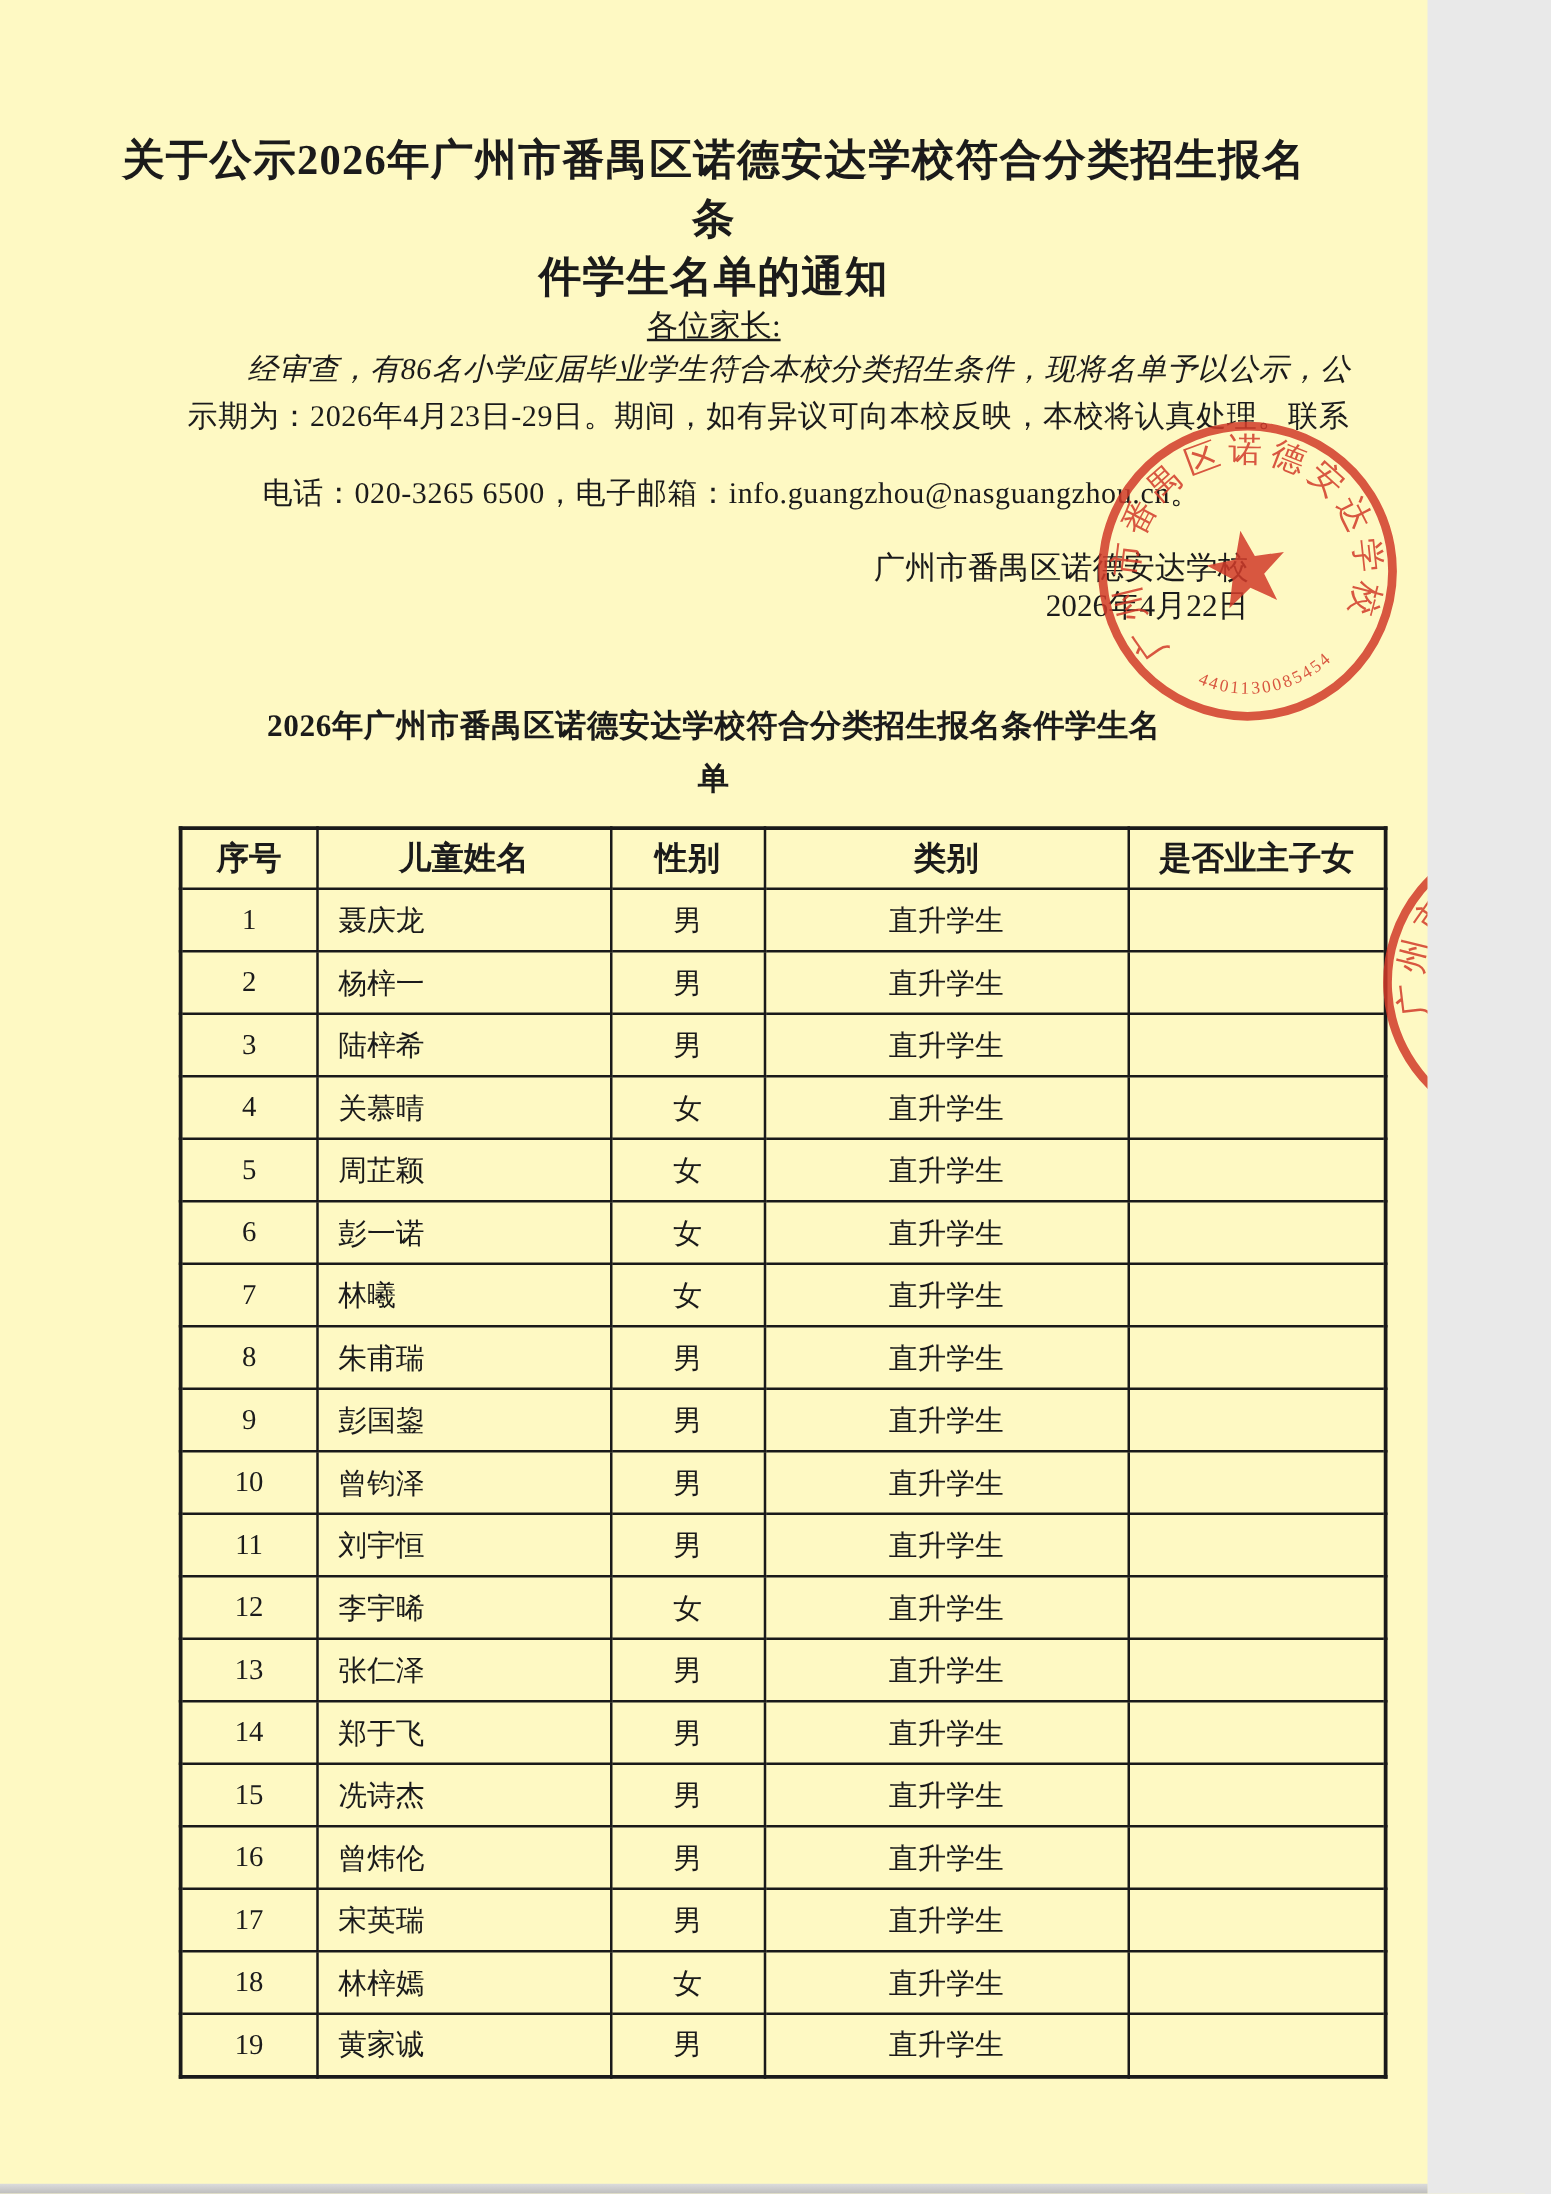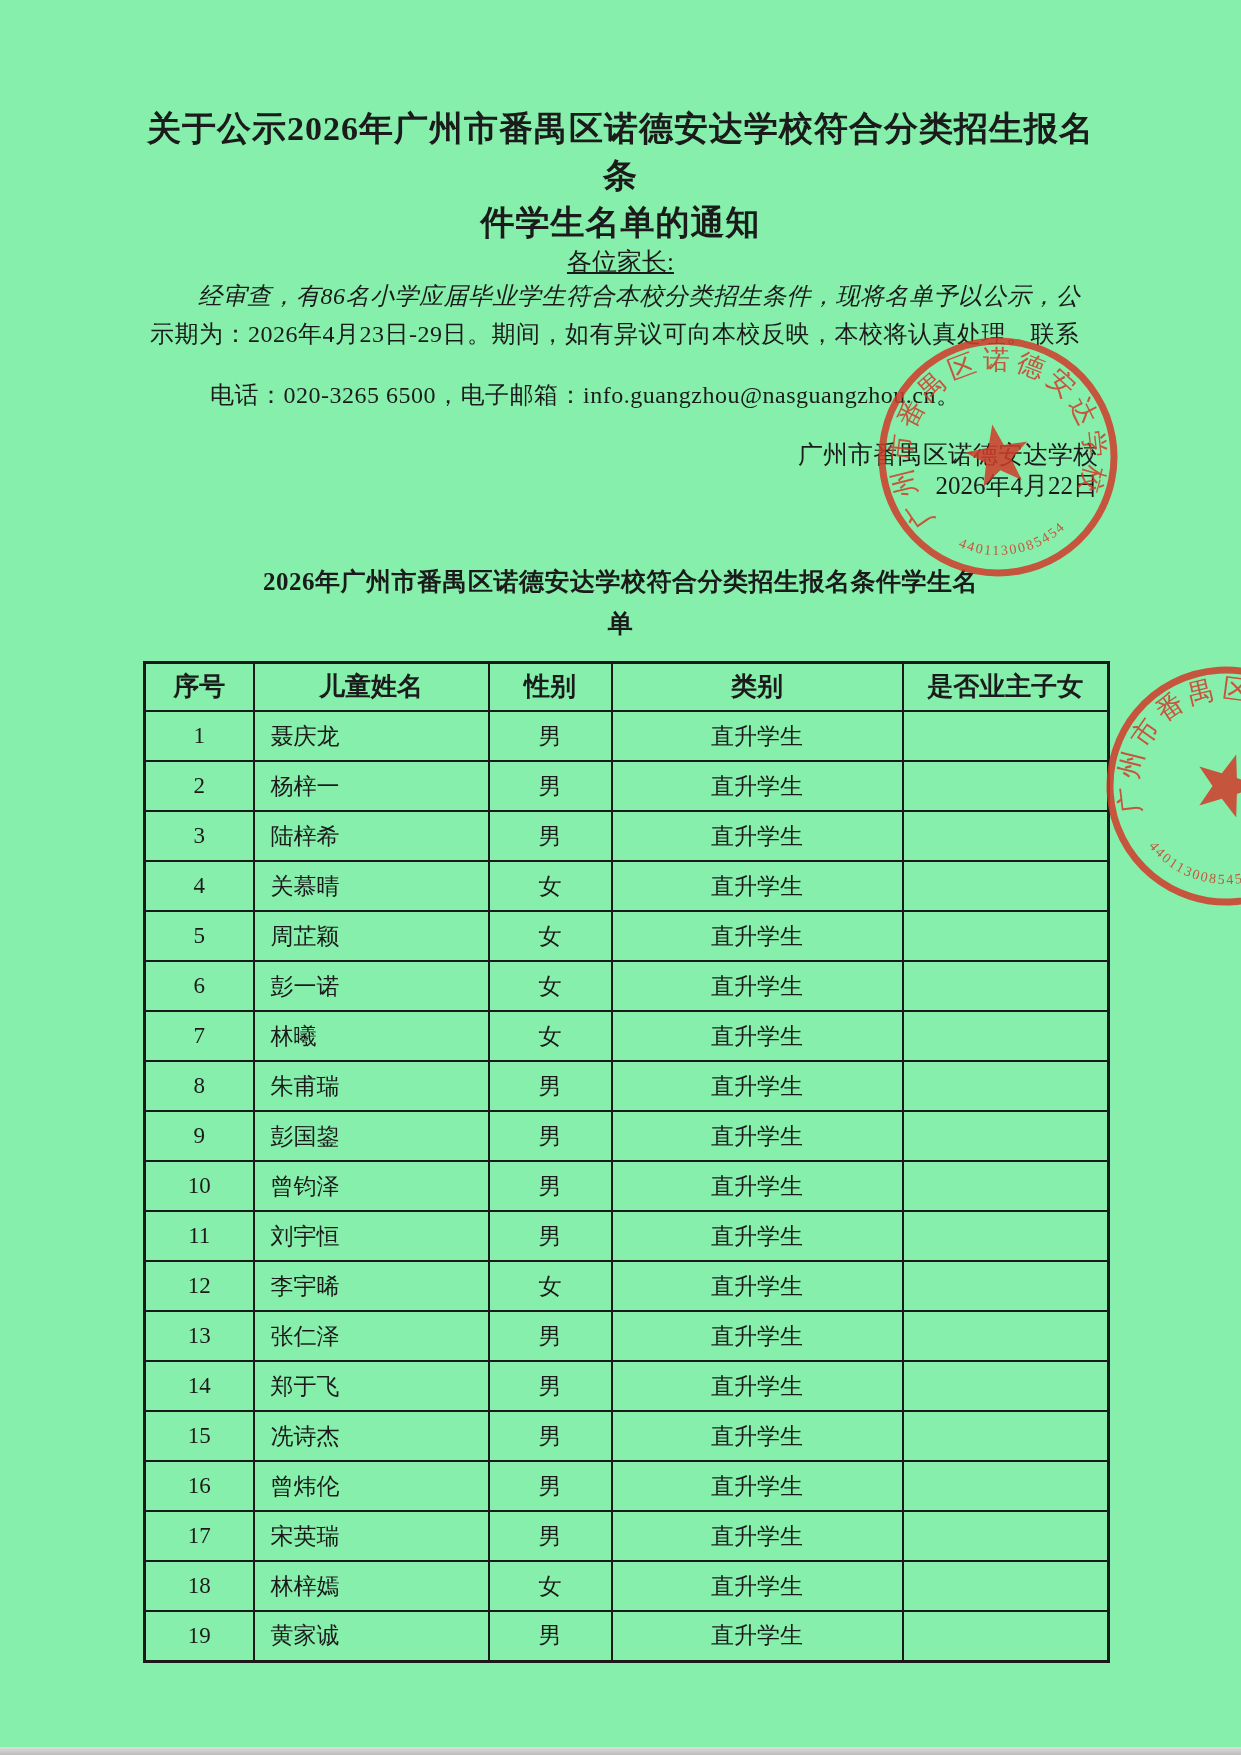--- a/index.html
+++ b/index.html
@@ -1,19 +1,19 @@
 <!DOCTYPE html>
 <html><head>
 <meta charset="utf-8">
 <style>
   html,body { margin:0; padding:0; }
   body { width:1241px; height:1755px; overflow:hidden; background:#e9e9e9; }
   .page {
-    position:relative; width:1241px; height:1755px; overflow:hidden;
-    background:#86efac;
+    position:relative; width:1142px; height:1755px; overflow:hidden;
+    background:#fef9c3;
     color:#1b1b1b;
     font-family:"Liberation Serif","DejaVu Serif",serif;
   }
   .notice-title {
     margin:0 auto; padding-top:105px; width:980px;
     font-size:34px; font-weight:bold; line-height:47px; text-align:center;
     letter-spacing:1px;
   }
   .t-line { display:block; }
   .greeting {

